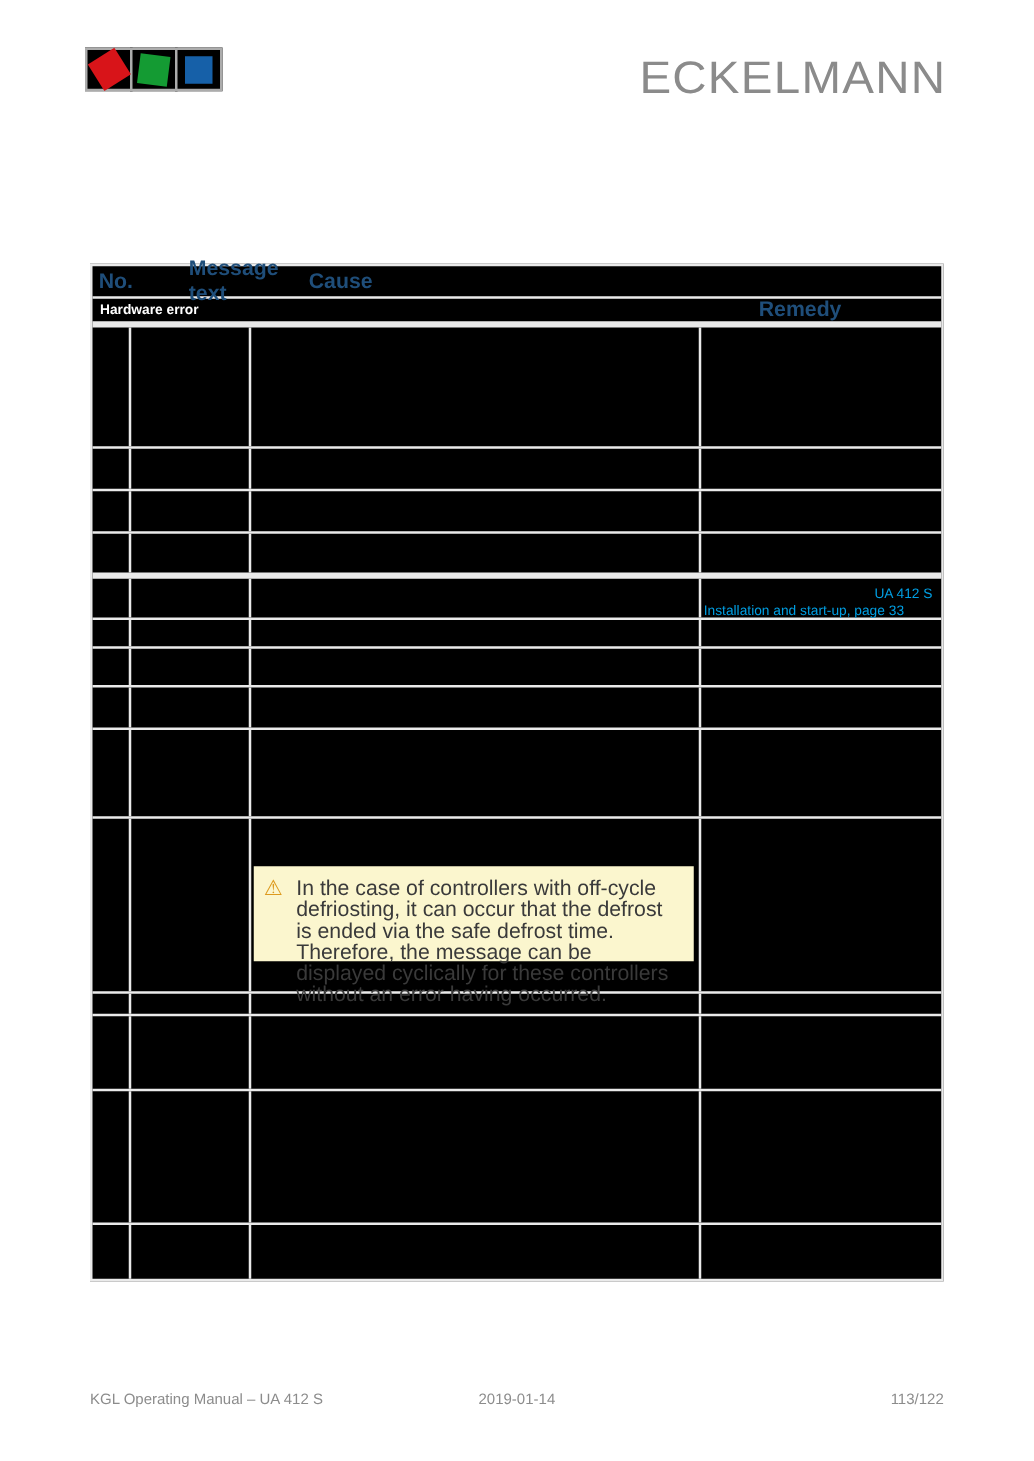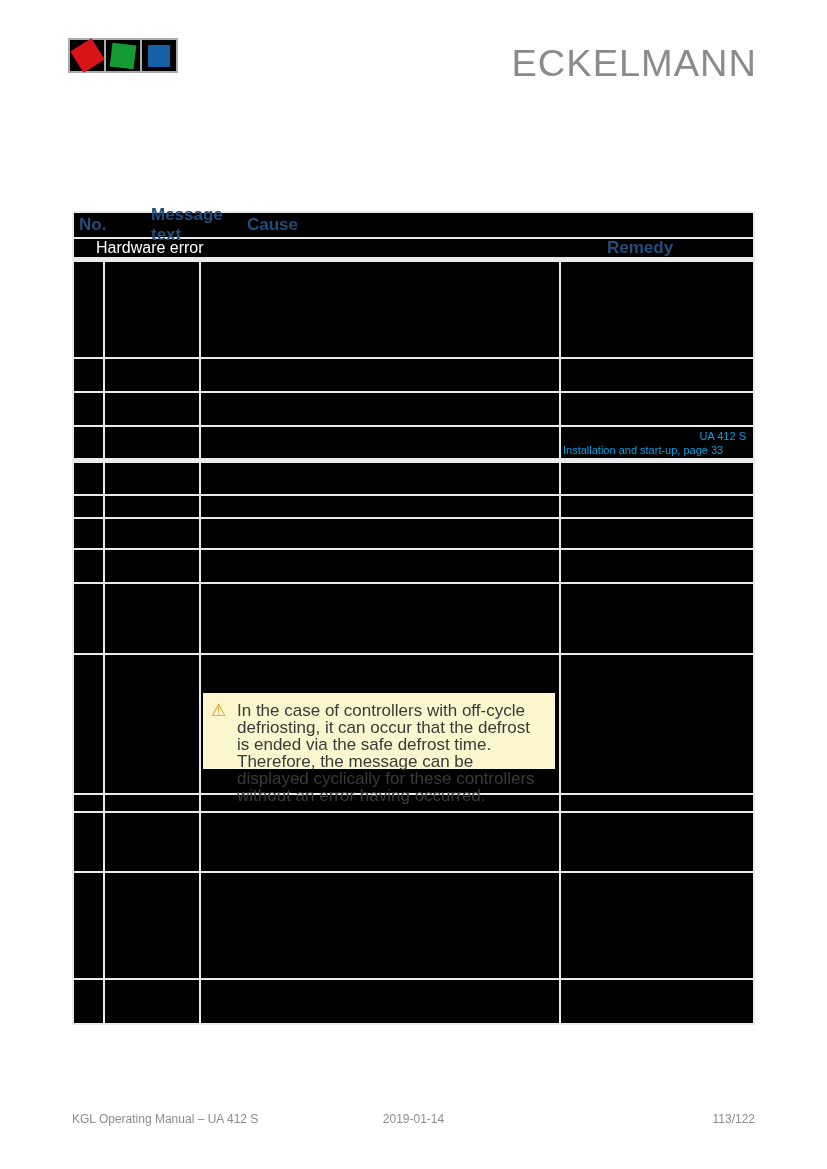--- a/index.html
+++ b/index.html
@@ -14,28 +14,28 @@
   .sq.red{width:25px;height:25px;background:#D81419;transform:rotate(-32deg);}
   .sq.green{width:24px;height:24px;background:#149B33;transform:rotate(7deg);}
   .sq.blue{width:22px;height:22px;background:#1660A8;}
   .wordmark{position:absolute;right:70px;top:42px;font-size:38px;color:#8B8B8B;
             letter-spacing:1px;font-weight:400;transform:scaleY(.96);}
   
   .tbl{position:absolute;left:72px;top:211px;width:679px;border:2px solid #EAEAEA;background:#000;}
   .hdr{display:flex;height:24px;align-items:center;border-bottom:2px solid #EAEAEA;}
   .hdr span{font-size:17px;font-weight:bold;color:#1F4E7A;padding-left:5px;box-sizing:border-box;}
   .hdr .h1{width:31px;}.hdr .h2{width:96px;margin-left:41px;}.hdr .h3{width:360px;}.hdr .h4{flex:1;margin-top:45px;}
-  .secrow{height:18px;line-height:18px;color:#FFF;font-weight:normal;font-size:16px;
-          padding-left:22px;border-bottom:5px solid #EAEAEA;}
+  .secrow{height:18px;line-height:18px;color:#FFF;font-weight:bold;font-size:11px;
+          padding-left:6px;border-bottom:5px solid #EAEAEA;}
   .secrow.msgs{height:20px;line-height:20px;}
   .tr{display:flex;border-bottom:2px solid #EAEAEA;}
   .tr.lastofsec{border-bottom:5px solid #EAEAEA;}
   .tr.lastrow{border-bottom:none;}
   .td{box-sizing:border-box;border-right:2px solid #EAEAEA;}
-  .td.c1{width:31px;}.td.c2{width:96px;}.td.c3{width:360px;}.td.c4{flex:1;border-right:none;}
+  .td.c1{width:31px;}.td.c2{width:96px;}.td.c3{width:360px;}.td.c4{flex:1;border-right:none;margin-top:39px;}
   
   .xref{display:block;font-size:11px;line-height:13.5px;padding:3px 7px 0 2px;text-decoration:none;}
   .xref .l1{display:block;text-align:right;}
   .xref .l2{display:block;text-align:left;}
   
   .note{margin:38px 0 0 2px;width:352px;height:76px;background:#FBF6CE;box-sizing:border-box;
         padding:9px 10px 0 8px;display:flex;}
   .note .warnicon{flex:0 0 26px;color:#DD9A1E;font-size:17px;line-height:17px;}
   .note .ntext{font-size:17px;line-height:17px;color:#3A3A3A;}
   

